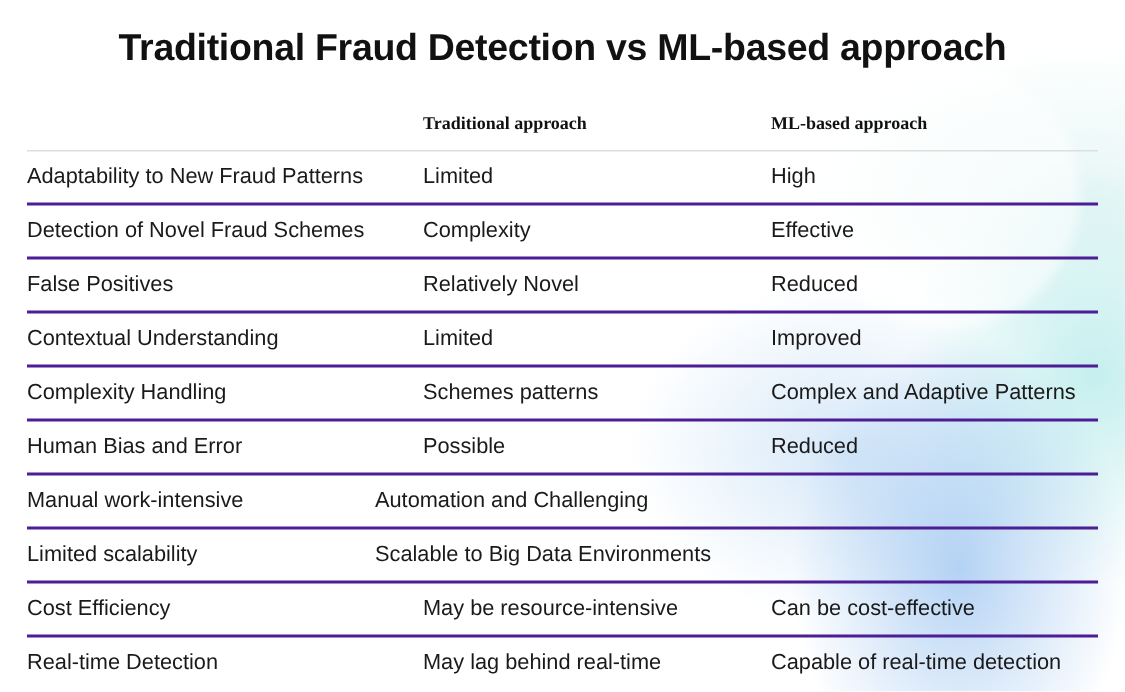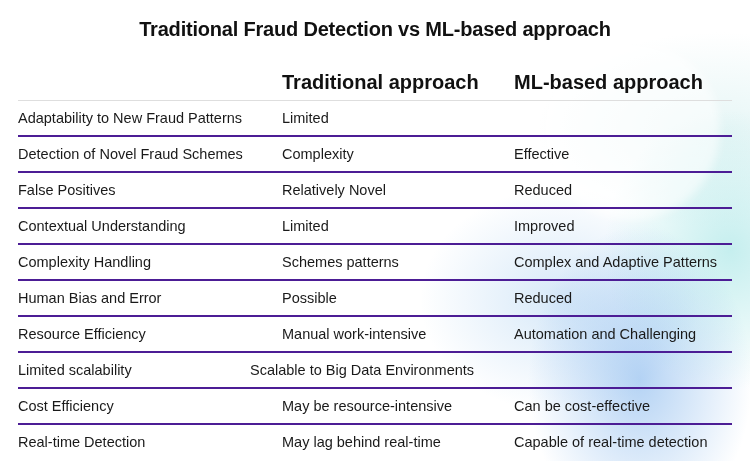--- a/index.html
+++ b/index.html
@@ -17,49 +17,50 @@
         radial-gradient(ellipse 200px 160px at 560px 300px, rgba(165,205,240,0.45), rgba(165,205,240,0) 70%),
         radial-gradient(ellipse 260px 140px at 720px 130px, rgba(215,240,240,0.6), rgba(215,240,240,0) 70%);
     }
     .bg-blob {
       position: absolute; left: 540px; top: 40px; width: 180px; height: 180px;
       border-radius: 50%; background: rgba(255,255,255,0.55); filter: blur(4px);
       pointer-events: none;
     }
     .title {
       position: absolute; left: 0; right: 0; top: 18px;
-      text-align: center; font-weight: bold; font-size: 20px; color: #111;
+      text-align: center; font-weight: bold; font-size: 25px; color: #111;
       letter-spacing: -0.2px;
     }
     .table { position: absolute; left: 18px; top: 64px; width: 714px; }
     .hrow { display: flex; height: 36px; align-items: center; border-bottom: 1px solid #dedede; }
     .row { display: flex; height: 34px; align-items: center; border-bottom: 2px solid #4c1d95; }
     .row:last-child { border-bottom: none; }
     .c1 { width: 264px; font-size: 14.5px; }
     .c2 { width: 232px; font-size: 14.5px; }
     .c3 { flex: 1; font-size: 14.5px; white-space: nowrap; }
-    .hrow .c2, .hrow .c3 { font-weight: bold; font-size: 20px; color: #111; }
+    .hrow .c2, .hrow .c3 { font-weight: bold; font-size: 12px; color: #111; font-family: Liberation Serif, serif; }
   </style>
 </head>
 <body>
 
 <div class="bg"></div>
 <div class="bg-blob"></div>
 
 <h1 class="title" style="margin:0">Traditional Fraud Detection vs ML-based approach</h1>
 
 <div class="table">
   <div class="hrow">
     <div class="c1"></div>
     <div class="c2">Traditional approach</div>
     <div class="c3">ML-based approach</div>
   </div>
   <div class="row">
     <div class="c1">Adaptability to New Fraud Patterns</div>
     <div class="c2">Limited</div>
+    <div class="c3">High</div>
   </div>
   <div class="row">
     <div class="c1">Detection of Novel Fraud Schemes</div>
     <div class="c2">Complexity</div>
     <div class="c3">Effective</div>
   </div>
   <div class="row">
     <div class="c1">False Positives</div>
     <div class="c2">Relatively Novel</div>
     <div class="c3">Reduced</div>
@@ -73,21 +74,20 @@
     <div class="c1">Complexity Handling</div>
     <div class="c2">Schemes patterns</div>
     <div class="c3">Complex and Adaptive Patterns</div>
   </div>
   <div class="row">
     <div class="c1">Human Bias and Error</div>
     <div class="c2">Possible</div>
     <div class="c3">Reduced</div>
   </div>
   <div class="row">
-    <div class="c1">Resource Efficiency</div>
     <div class="c2">Manual work-intensive</div>
     <div class="c3">Automation and Challenging</div>
   </div>
   <div class="row">
     <div class="c2">Limited scalability</div>
     <div class="c3">Scalable to Big Data Environments</div>
   </div>
   <div class="row">
     <div class="c1">Cost Efficiency</div>
     <div class="c2">May be resource-intensive</div>

